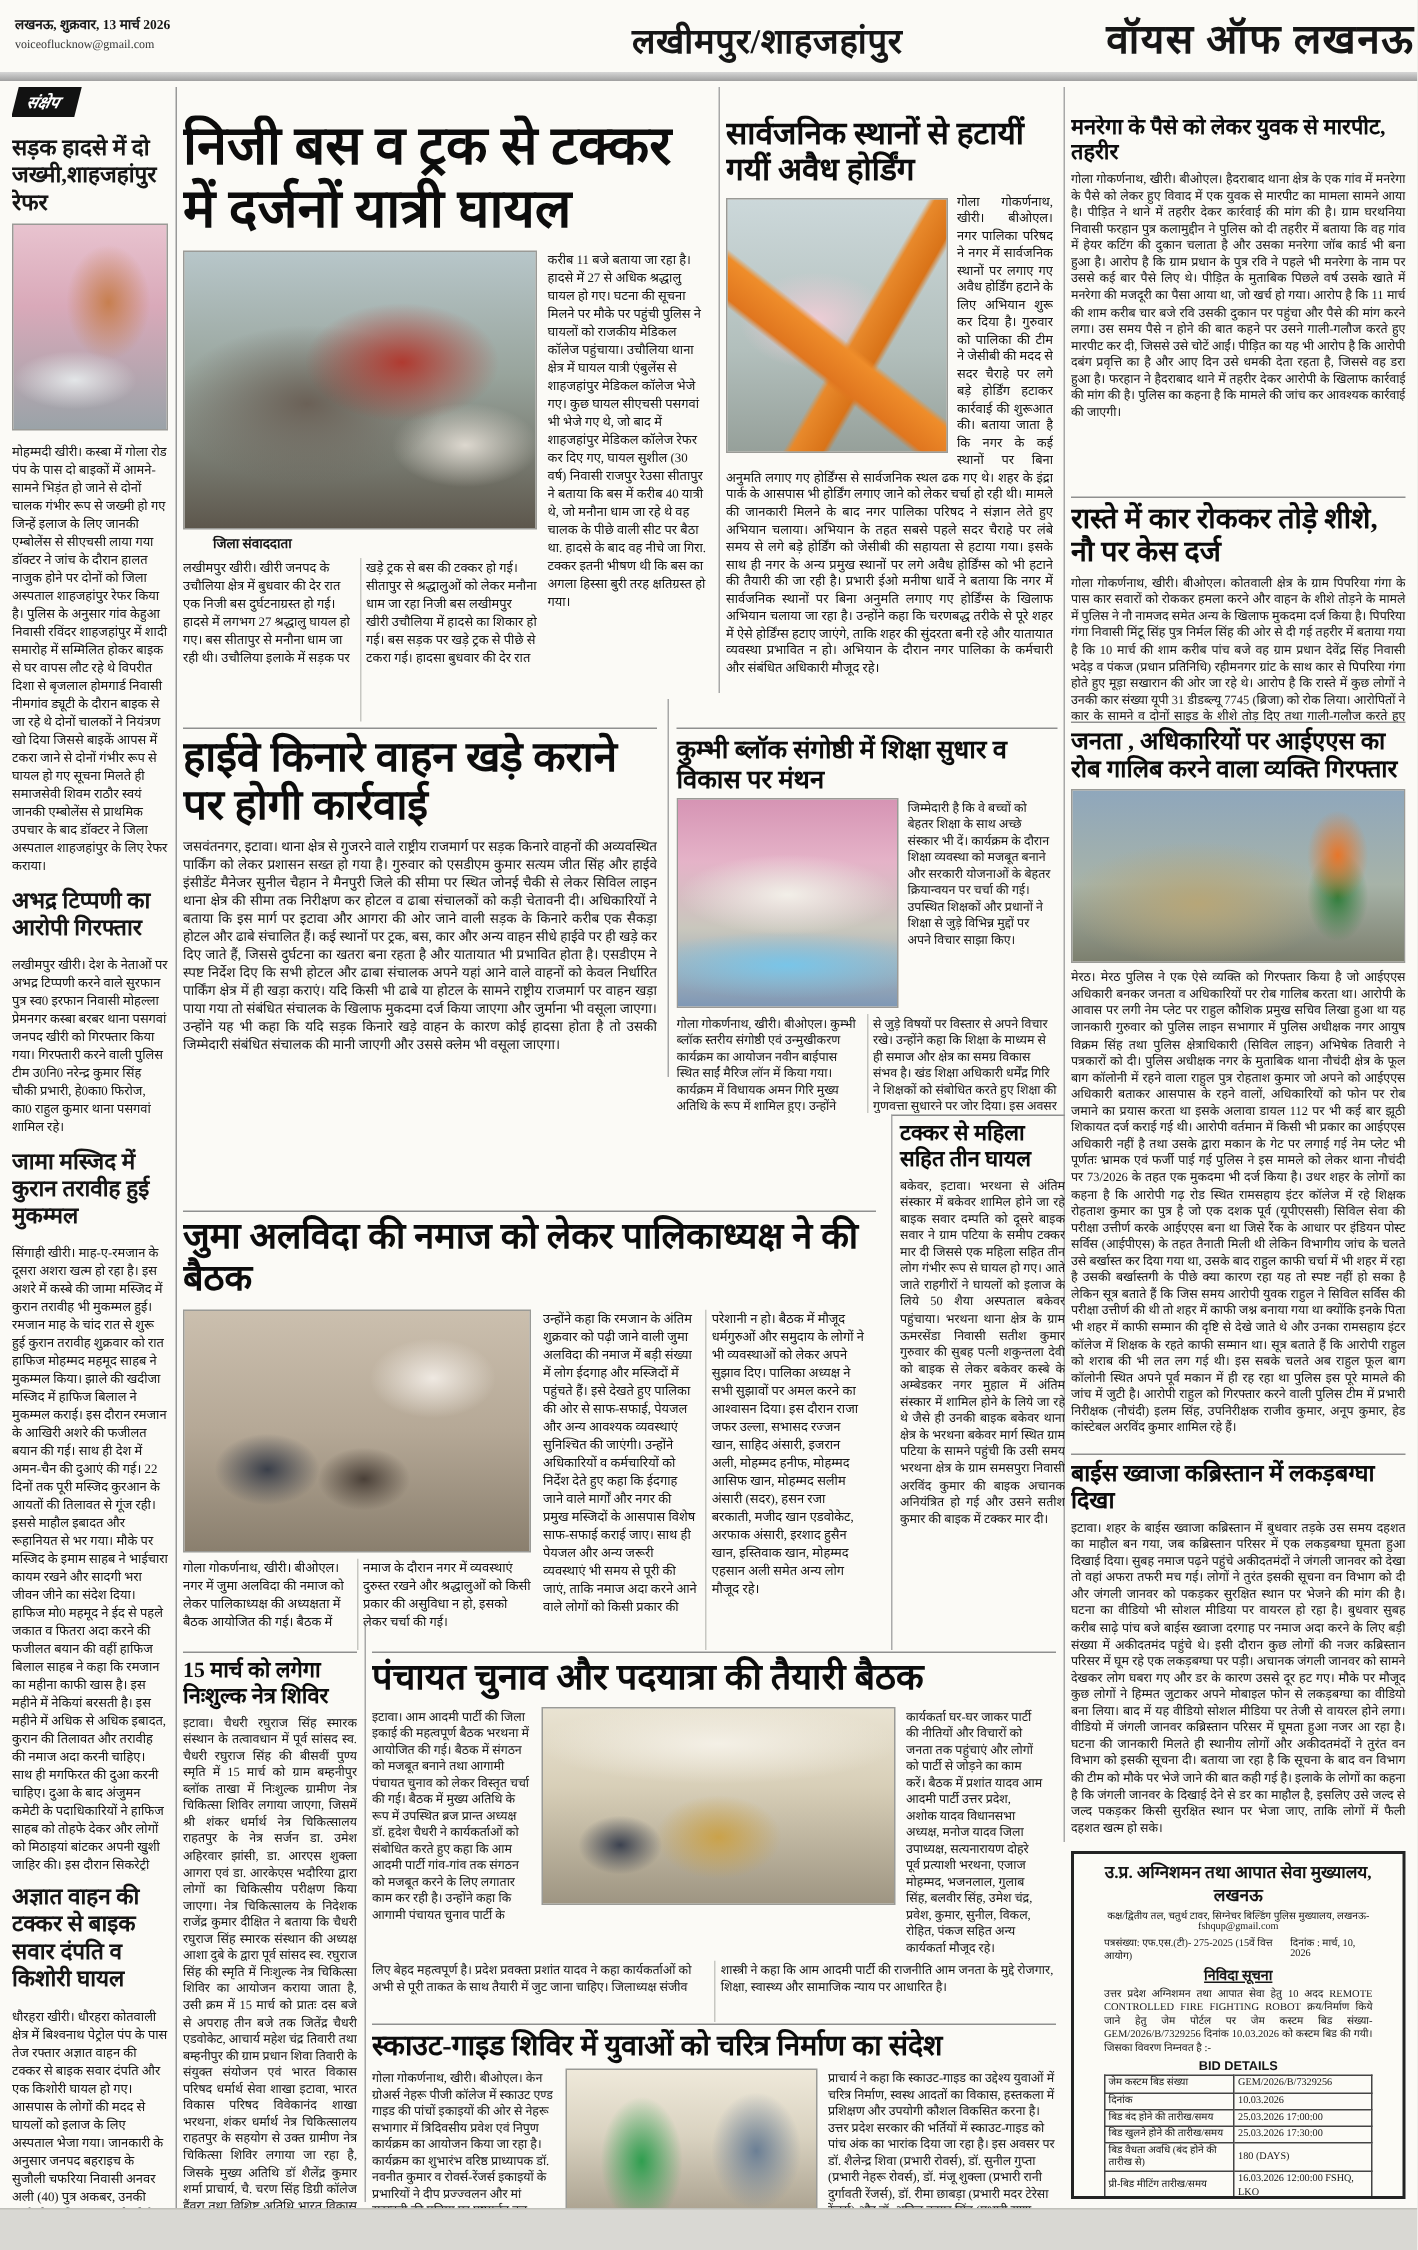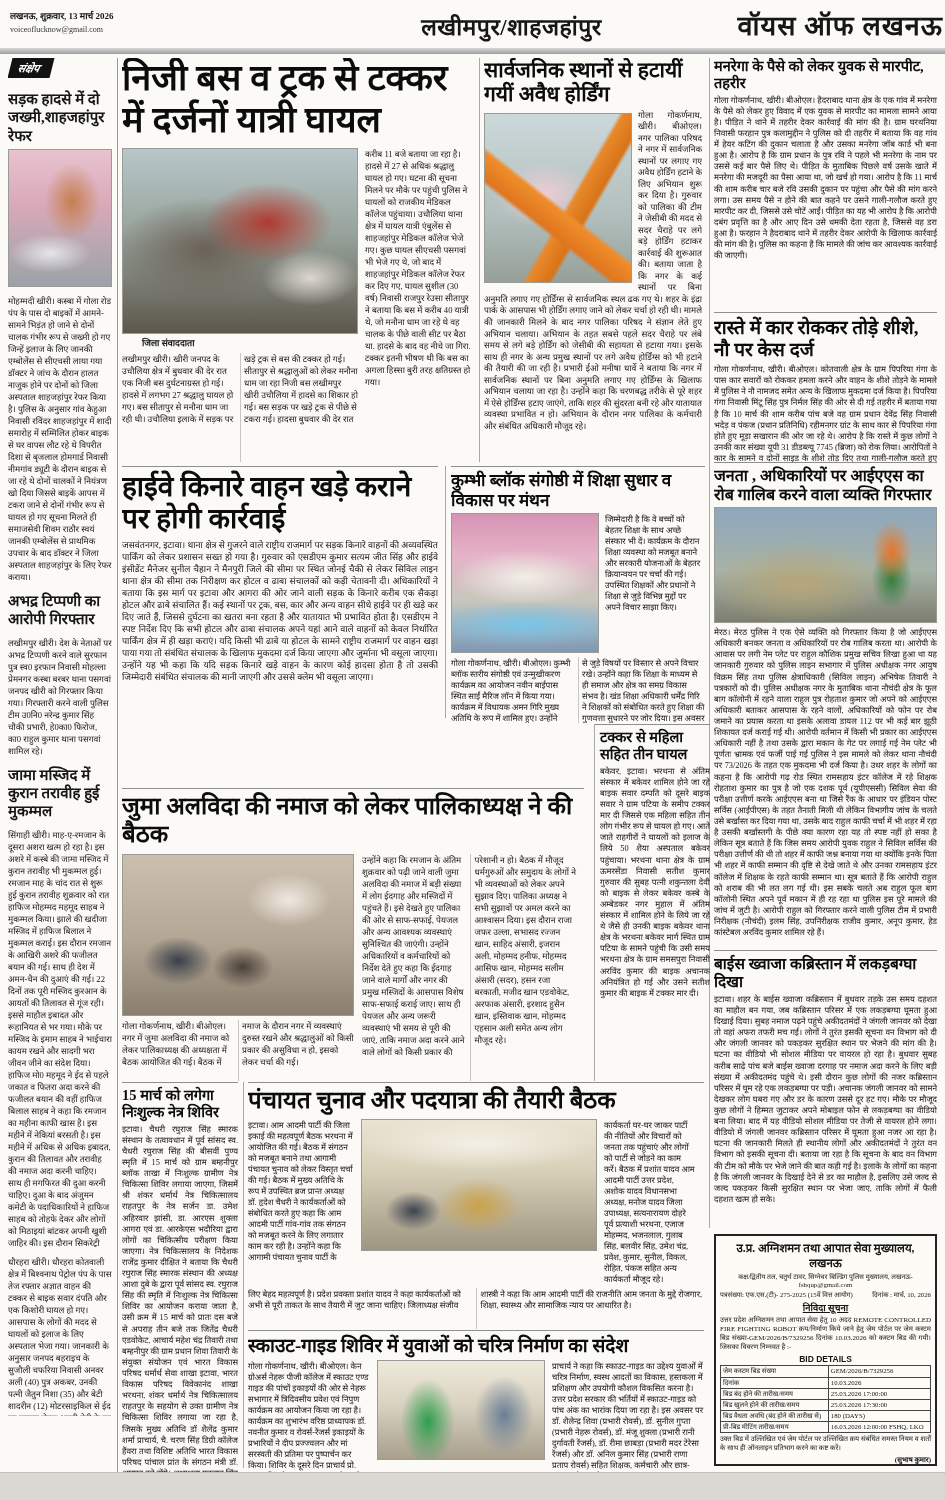--- a/index.html
+++ b/index.html
@@ -8,21 +8,21 @@
   
   #header{position:absolute;left:0;top:0;width:945px;height:48px;padding-left:32px;}
   .ed-info{position:absolute;left:10px;top:10px;font-size:9px;font-weight:bold;line-height:1.5;}
   .ed-email{font-weight:normal;font-size:8px;color:#333;}
   .section-title{position:absolute;left:0;right:0;top:10px;text-align:center;font-size:23px;font-weight:bold;letter-spacing:.5px;margin-left:46px;}
   .masthead{position:absolute;right:12px;top:6px;font-size:27px;font-weight:bold;letter-spacing:1px;}
   .page-num{color:#7e8aa0;font-size:30px;margin-left:6px;}
   #header-rule{position:absolute;left:0;top:48px;width:945px;height:6px;
                background:linear-gradient(180deg,#d6d6d6,#9f9f9f);}
   
-  .story{position:absolute;overflow:hidden;}
+  .story{position:absolute;overflow:hidden;margin-top:19px;}
   .story h1,.story h2{margin:0 0 3px 0;font-weight:bold;color:#0c0c0c;line-height:1.16;}
   .story p{margin:0 0 4px 0;text-align:justify;line-height:1.34;}
   .b{font-size:8.6px;}
   .b-s{font-size:8.3px;}
   .rule-top{border-top:1px solid #8f8f8f;padding-top:4px;}
   .vrule{position:absolute;width:1px;background:#a8a8a8;}
   .photo{position:relative;border:1px solid #9a9a96;background-color:#b9b4aa;}
   .caption{font-size:9px;font-weight:bold;margin:2px 0 4px 0;padding-left:20px;}
   
   .ph-hospital{background:
@@ -120,21 +120,21 @@
   #hyena{left:714px;top:950px;width:223px;height:278px;}
   #hyena h2{font-size:15.5px;}
   #scout{left:248px;top:1330px;width:456px;height:138px;}
   #scout h2{font-size:19px;}
   .sc-row{display:flex;gap:7px;margin-top:3px;}
   .sc-col1{width:122px;overflow:hidden;flex:none;}
   #scout .photo{width:168px;height:100px;flex:none;box-sizing:border-box;}
   .sc-col2{flex:1;overflow:hidden;}
   
   #tender{position:absolute;left:714px;top:1234px;width:223px;height:232px;border:2px solid #232323;
-          background:#fcfbf6;padding:4px 4px;box-sizing:border-box;overflow:hidden;font-size:7.6px;}
+          background:#fcfbf6;padding:4px 20px;box-sizing:border-box;overflow:hidden;font-size:7.6px;}
   .t-org{text-align:center;font-weight:bold;font-size:11.5px;margin-bottom:2px;}
   .t-addr{text-align:center;font-size:6.8px;margin-bottom:2px;}
   .t-meta{display:flex;justify-content:space-between;font-size:6.8px;margin-bottom:2px;}
   .t-title{text-align:center;font-weight:bold;font-size:9.5px;text-decoration:underline;margin-bottom:2px;}
   .t-p{margin:0 0 2px 0;text-align:justify;line-height:1.3;font-size:7px;}
   .t-bid{text-align:center;font-weight:bold;font-size:8.5px;margin:1px 0;font-family:"Liberation Sans",sans-serif;}
   .t-table{width:100%;border-collapse:collapse;margin-bottom:2px;}
   .t-table td{border:1px solid #444;font-size:6.8px;padding:1px 2px;line-height:1.2;}
   .t-sign{text-align:right;font-size:7px;line-height:1.35;}
   .t-signname{font-weight:bold;}
@@ -163,20 +163,21 @@
 
   <div id="rail">
     <div class="brief-label">संक्षेप</div>
     <h2>सड़क हादसे में दो जख्मी,शाहजहांपुर रेफर</h2>
     <div class="photo ph-hospital" style="width:100%;height:138px;box-sizing:border-box;"></div>
     <p class="b rb">मोहम्मदी खीरी। कस्बा में गोला रोड पंप के पास दो बाइकों में आमने-सामने भिड़ंत हो जाने से दोनों चालक गंभीर रूप से जख्मी हो गए जिन्हें इलाज के लिए जानकी एम्बोलेंस से सीएचसी लाया गया डॉक्टर ने जांच के दौरान हालत नाजुक होने पर दोनों को जिला अस्पताल शाहजहांपुर रेफर किया है। पुलिस के अनुसार गांव केहुआ निवासी रविंदर शाहजहांपुर में शादी समारोह में सम्मिलित होकर बाइक से घर वापस लौट रहे थे विपरीत दिशा से बृजलाल होमगार्ड निवासी नीमगांव ड्यूटी के दौरान बाइक से जा रहे थे दोनों चालकों ने नियंत्रण खो दिया जिससे बाइकें आपस में टकरा जाने से दोनों गंभीर रूप से घायल हो गए सूचना मिलते ही समाजसेवी शिवम राठौर स्वयं जानकी एम्बोलेंस से प्राथमिक उपचार के बाद डॉक्टर ने जिला अस्पताल शाहजहांपुर के लिए रेफर कराया।</p>
     <h2>अभद्र टिप्पणी का आरोपी गिरफ्तार</h2>
     <p class="b rb2">लखीमपुर खीरी। देश के नेताओं पर अभद्र टिप्पणी करने वाले सुरफान पुत्र स्व0 इरफान निवासी मोहल्ला प्रेमनगर कस्बा बरबर थाना पसगवां जनपद खीरी को गिरफ्तार किया गया। गिरफ्तारी करने वाली पुलिस टीम उ0नि0 नरेन्द्र कुमार सिंह चौकी प्रभारी, हे0का0 फिरोज, का0 राहुल कुमार थाना पसगवां शामिल रहे।</p>
     <h2>जामा मस्जिद में कुरान तरावीह हुई मुकम्मल</h2>
     <p class="b rb3">सिंगाही खीरी। माह-ए-रमजान के दूसरा अशरा खत्म हो रहा है। इस अशरे में कस्बे की जामा मस्जिद में कुरान तरावीह भी मुकम्मल हुई। रमजान माह के चांद रात से शुरू हुई कुरान तरावीह शुक्रवार को रात हाफिज मोहम्मद महमूद साहब ने मुकम्मल किया। झाले की खदीजा मस्जिद में हाफिज बिलाल ने मुकम्मल कराई। इस दौरान रमजान के आखिरी अशरे की फजीलत बयान की गई। साथ ही देश में अमन-चैन की दुआएं की गई। 22 दिनों तक पूरी मस्जिद कुरआन के आयतों की तिलावत से गूंज रही। इससे माहौल इबादत और रूहानियत से भर गया। मौके पर मस्जिद के इमाम साहब ने भाईचारा कायम रखने और सादगी भरा जीवन जीने का संदेश दिया। हाफिज मो0 महमूद ने ईद से पहले जकात व फितरा अदा करने की फजीलत बयान की वहीं हाफिज बिलाल साहब ने कहा कि रमजान का महीना काफी खास है। इस महीने में नेकियां बरसती है। इस महीने में अधिक से अधिक इबादत, कुरान की तिलावत और तरावीह की नमाज अदा करनी चाहिए। साथ ही मगफिरत की दुआ करनी चाहिए। दुआ के बाद अंजुमन कमेटी के पदाधिकारियों ने हाफिज साहब को तोहफे देकर और लोगों को मिठाइयां बांटकर अपनी खुशी जाहिर की। इस दौरान सिकरेट्री जैनुल खां, तजम्मुल खान, जामा मस्जिद के इमाम मौलाना शोएब, अफजल हुसैन, मसूद खां, मंजूर खां, खालिद गौरी, एजाज गौरी सहित कई लोग उपस्थित रहे।</p>
+    <h2>अज्ञात वाहन की टक्कर से बाइक सवार दंपति व किशोरी घायल</h2>
     <p class="b rb4">धौरहरा खीरी। धौरहरा कोतवाली क्षेत्र में बिश्वनाथ पेट्रोल पंप के पास तेज रफ्तार अज्ञात वाहन की टक्कर से बाइक सवार दंपति और एक किशोरी घायल हो गए। आसपास के लोगों की मदद से घायलों को इलाज के लिए अस्पताल भेजा गया। जानकारी के अनुसार जनपद बहराइच के सुजौली चफरिया निवासी अनवर अली (40) पुत्र अकबर, उनकी पत्नी जैतुन निशा (35) और बेटी शादरीन (12) मोटरसाइकिल से ईद का सामान लेकर अपनी बेटी के घर कटौली ईसानगर जा रहे थे। जब वे धौरहरा क्षेत्र में बिश्वनाथ पेट्रोल पंप के पास पहुंचे तभी पीछे से आए तेज रफ्तार अज्ञात वाहन ने उनकी बाइक में जोरदार टक्कर मार दी। हादसे में तीनों सड़क पर गिरकर घायल हो गए। मौके पर मौजूद लोगों ने पुलिस को सूचना दी और घायलों को उपचार के लिए सीएचसी धौरहरा पहुंचाया जहां उपचार के बाद अनवर अली और उनकी बेटी को जिला अस्पताल रेफर कर दिया गया है। पुलिस ने अज्ञात वाहन की तलाश शुरू कर दी है और मामले की जांच की जा रही है।</p>
     
   </div>
 
   <div class="story" id="main-story">
     <h1>निजी बस व ट्रक से टक्कर में दर्जनों यात्री घायल</h1>
     <div class="ms-row">
       <div class="ms-left">
         <div class="photo ph-bus" style="width:100%;height:186px;box-sizing:border-box;"></div>
         <div class="caption">जिला संवाददाता</div>

